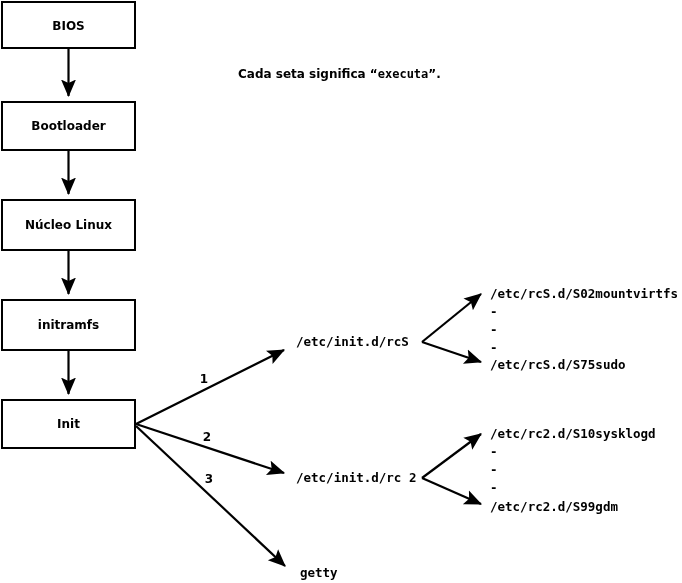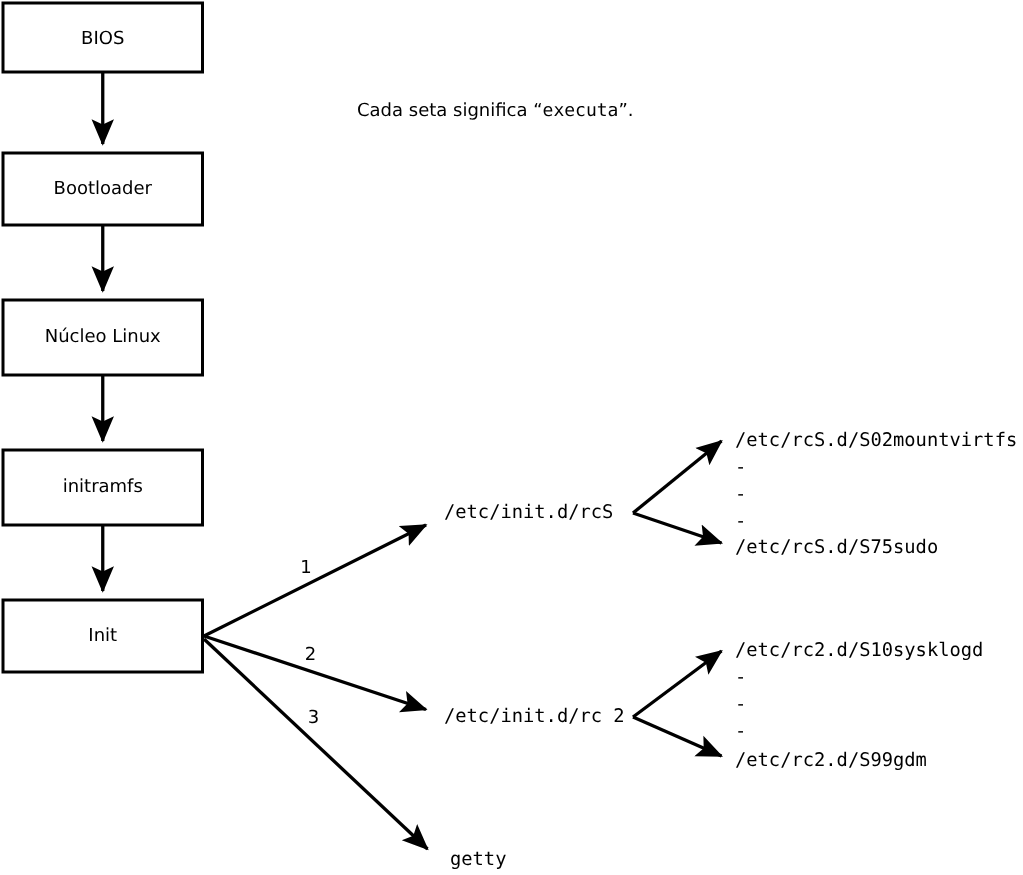--- a/index.html
+++ b/index.html
@@ -7,20 +7,21 @@
     padding: 0;
     background: #ffffff;
   }
   #diagram-root {
     position: relative;
     width: 682px;
     height: 583px;
     background: #ffffff;
     overflow: hidden;
     font-family: "Liberation Sans", sans-serif;
+    font-weight: bold;
   }
   svg#boot-diagram {
     display: block;
     width: 682px;
     height: 583px;
   }
   .node-box {
     fill: #ffffff;
     stroke: #000000;
     stroke-width: 2;

